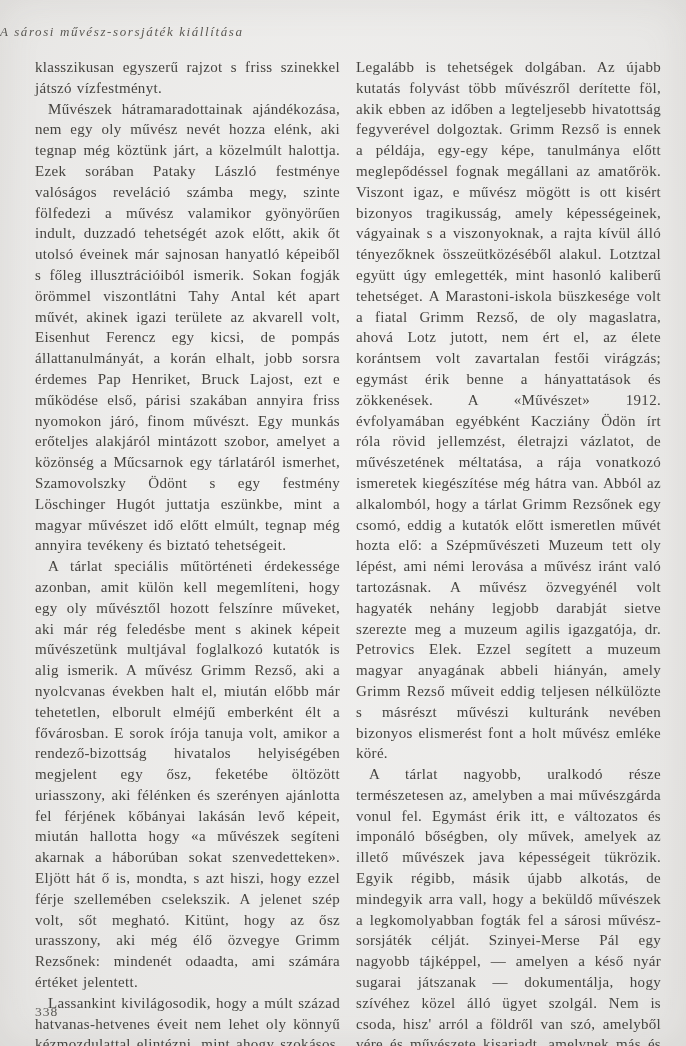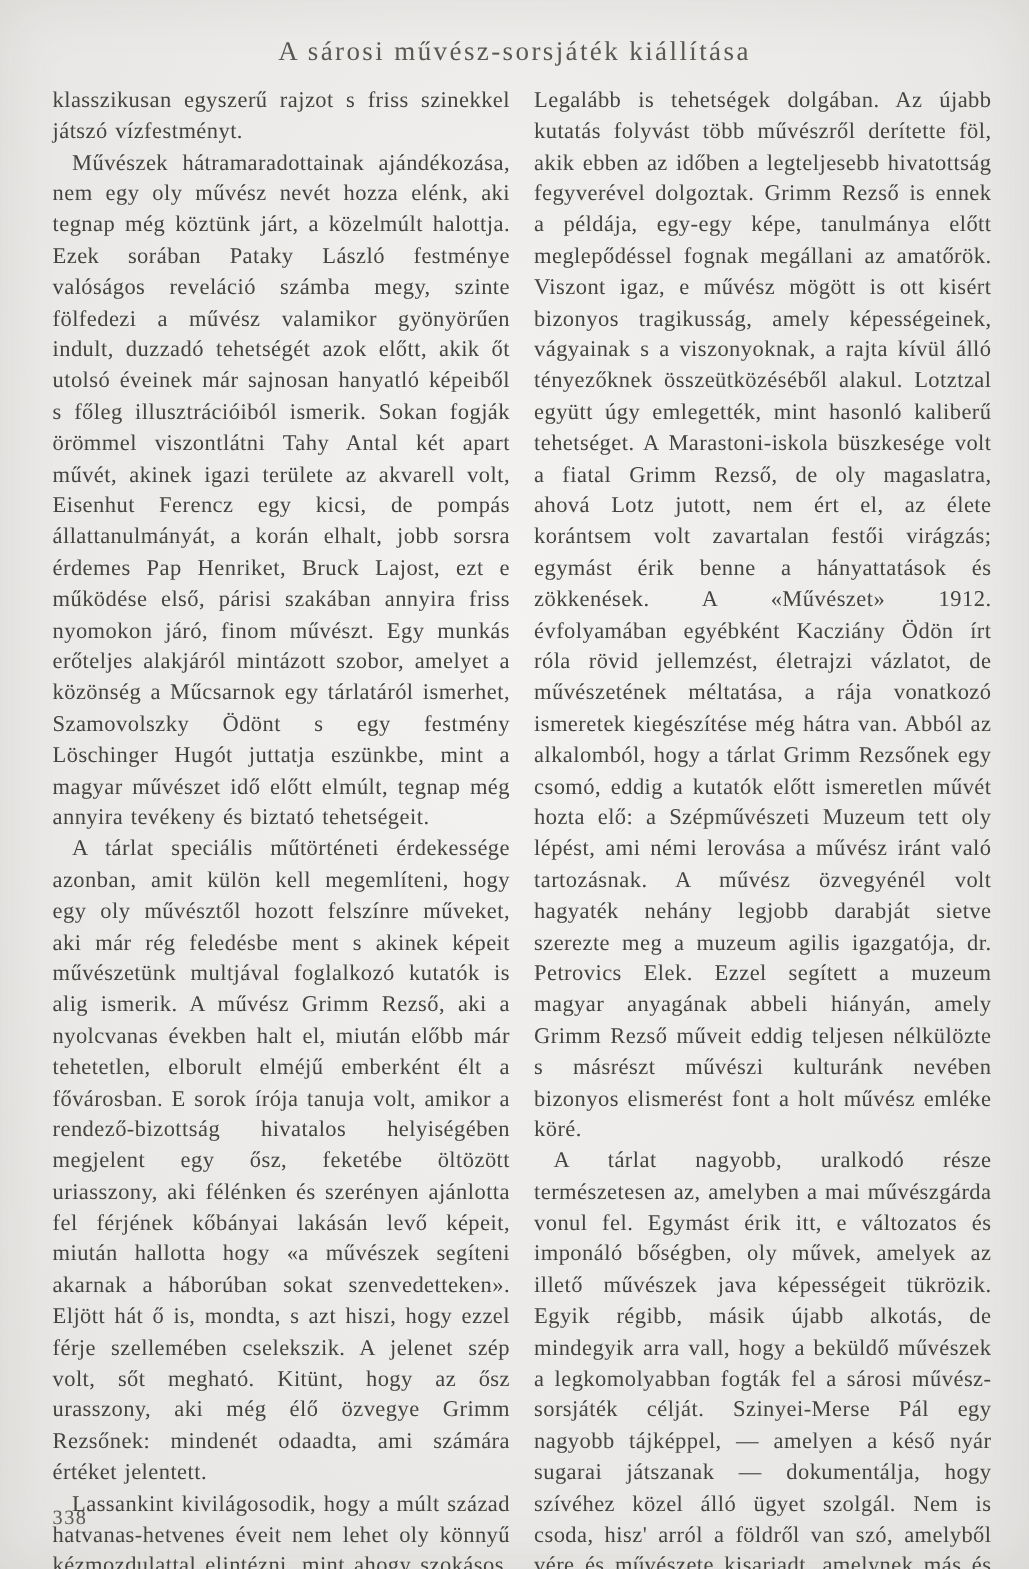--- a/index.html
+++ b/index.html
@@ -14,22 +14,22 @@
     background:
       radial-gradient(ellipse at 50% 40%, rgba(255,255,255,0.35), rgba(0,0,0,0.03) 95%),
       var(--paper, #edecea);
     color: var(--ink, #45433f);
     overflow: hidden;
     box-shadow: inset 0 0 40px rgba(120,115,105,0.12);
   }
   .running-header {
     position: absolute;
     top: 24px; left: 0; right: 0;
-    text-align: center;
-    font-size: 18px;
+    font-style: italic;
+    font-size: 13px;
     letter-spacing: 1.6px;
     color: var(--ink-light, #5a5853);
   }
   .columns {
     position: absolute;
     top: 57px; left: 35px;
     width: 626px;
     display: flex;
     gap: 16px;
   }

